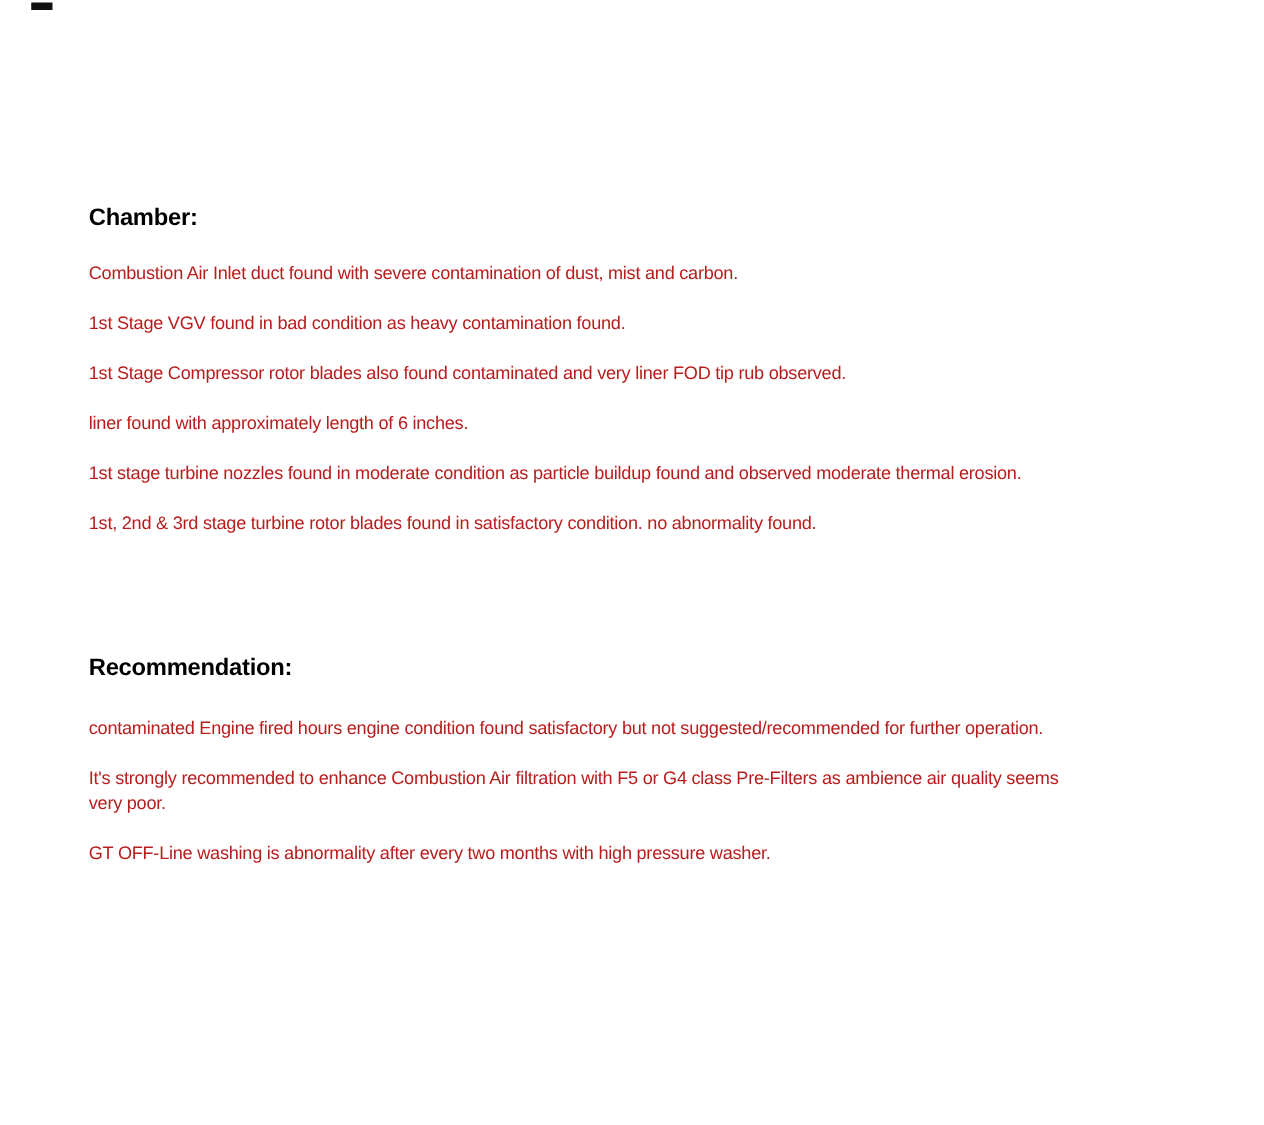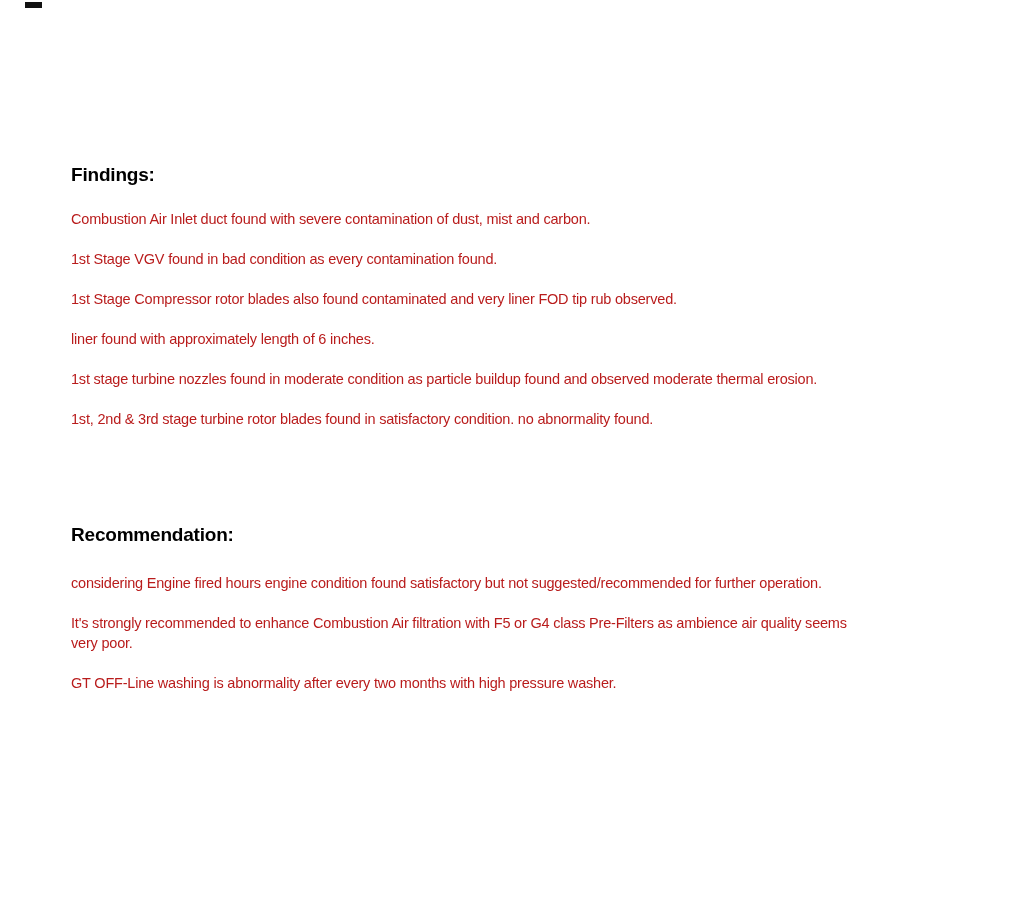--- a/index.html
+++ b/index.html
@@ -51,44 +51,44 @@
     white-space: pre;
   }
 </style>
 </head>
 <body>
 
 <div class="page">
   <div class="corner-mark"></div>
   <div class="content" id="doc-content">
       <div class="doc-section sec0">
-        <div class="doc-heading">Findings:</div>
+        <div class="doc-heading">Chamber:</div>
         <div class="doc-paragraph">
           <div class="doc-line">Combustion Air Inlet duct found with severe contamination of dust, mist and carbon.</div>
         </div>
         <div class="doc-paragraph">
-          <div class="doc-line">1st Stage VGV found in bad condition as every contamination found.</div>
+          <div class="doc-line">1st Stage VGV found in bad condition as heavy contamination found.</div>
         </div>
         <div class="doc-paragraph">
           <div class="doc-line">1st Stage Compressor rotor blades also found contaminated and very liner FOD tip rub observed.</div>
         </div>
         <div class="doc-paragraph">
           <div class="doc-line">liner found with approximately length of 6 inches.</div>
         </div>
         <div class="doc-paragraph">
           <div class="doc-line">1st stage turbine nozzles found in moderate condition as particle buildup found and observed moderate thermal erosion.</div>
         </div>
         <div class="doc-paragraph">
           <div class="doc-line">1st, 2nd &amp; 3rd stage turbine rotor blades found in satisfactory condition. no abnormality found.</div>
         </div>
       </div>
       <div class="doc-section sec1">
         <div class="doc-heading">Recommendation:</div>
         <div class="doc-paragraph">
-          <div class="doc-line">considering Engine fired hours engine condition found satisfactory but not suggested/recommended for further operation.</div>
+          <div class="doc-line">contaminated Engine fired hours engine condition found satisfactory but not suggested/recommended for further operation.</div>
         </div>
         <div class="doc-paragraph">
           <div class="doc-line">It's strongly recommended to enhance Combustion Air filtration with F5 or G4 class Pre-Filters as ambience air quality seems</div>
           <div class="doc-line">very poor.</div>
         </div>
         <div class="doc-paragraph">
           <div class="doc-line">GT OFF-Line washing is abnormality after every two months with high pressure washer.</div>
         </div>
       </div>
     </div>

